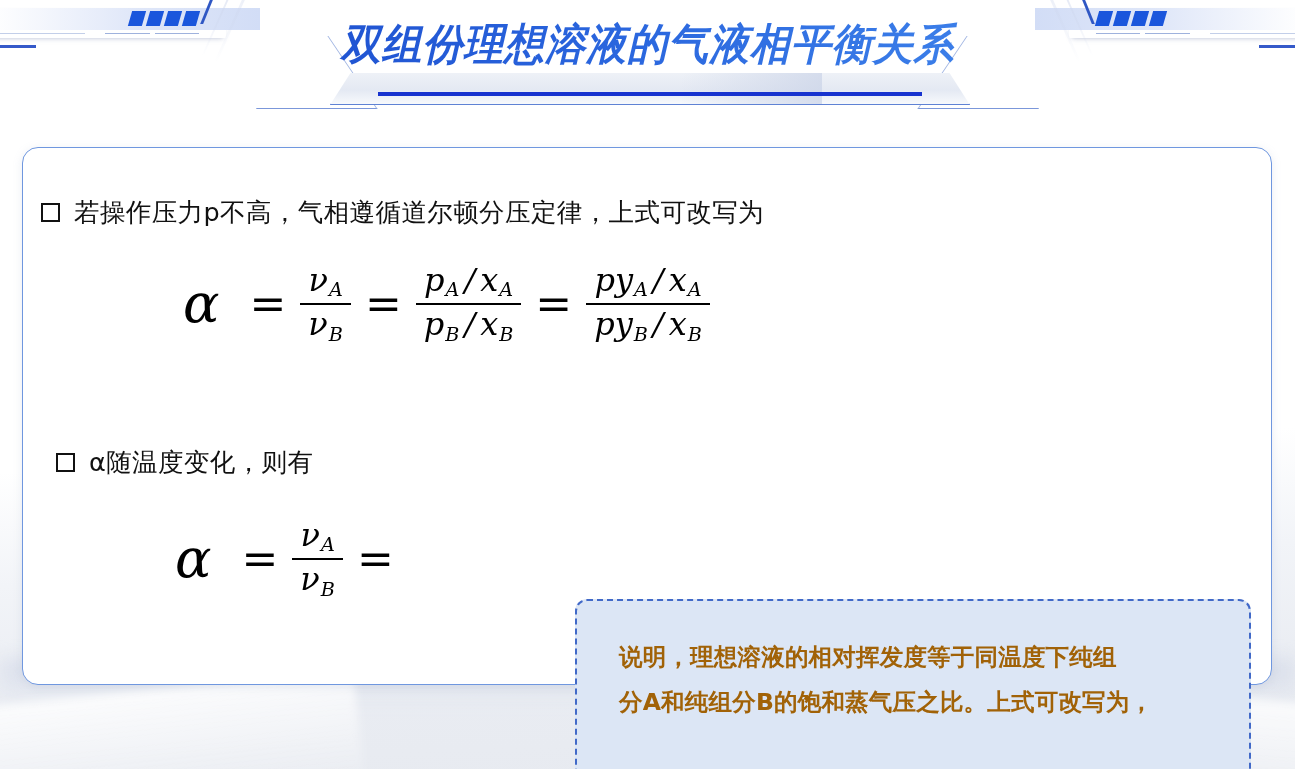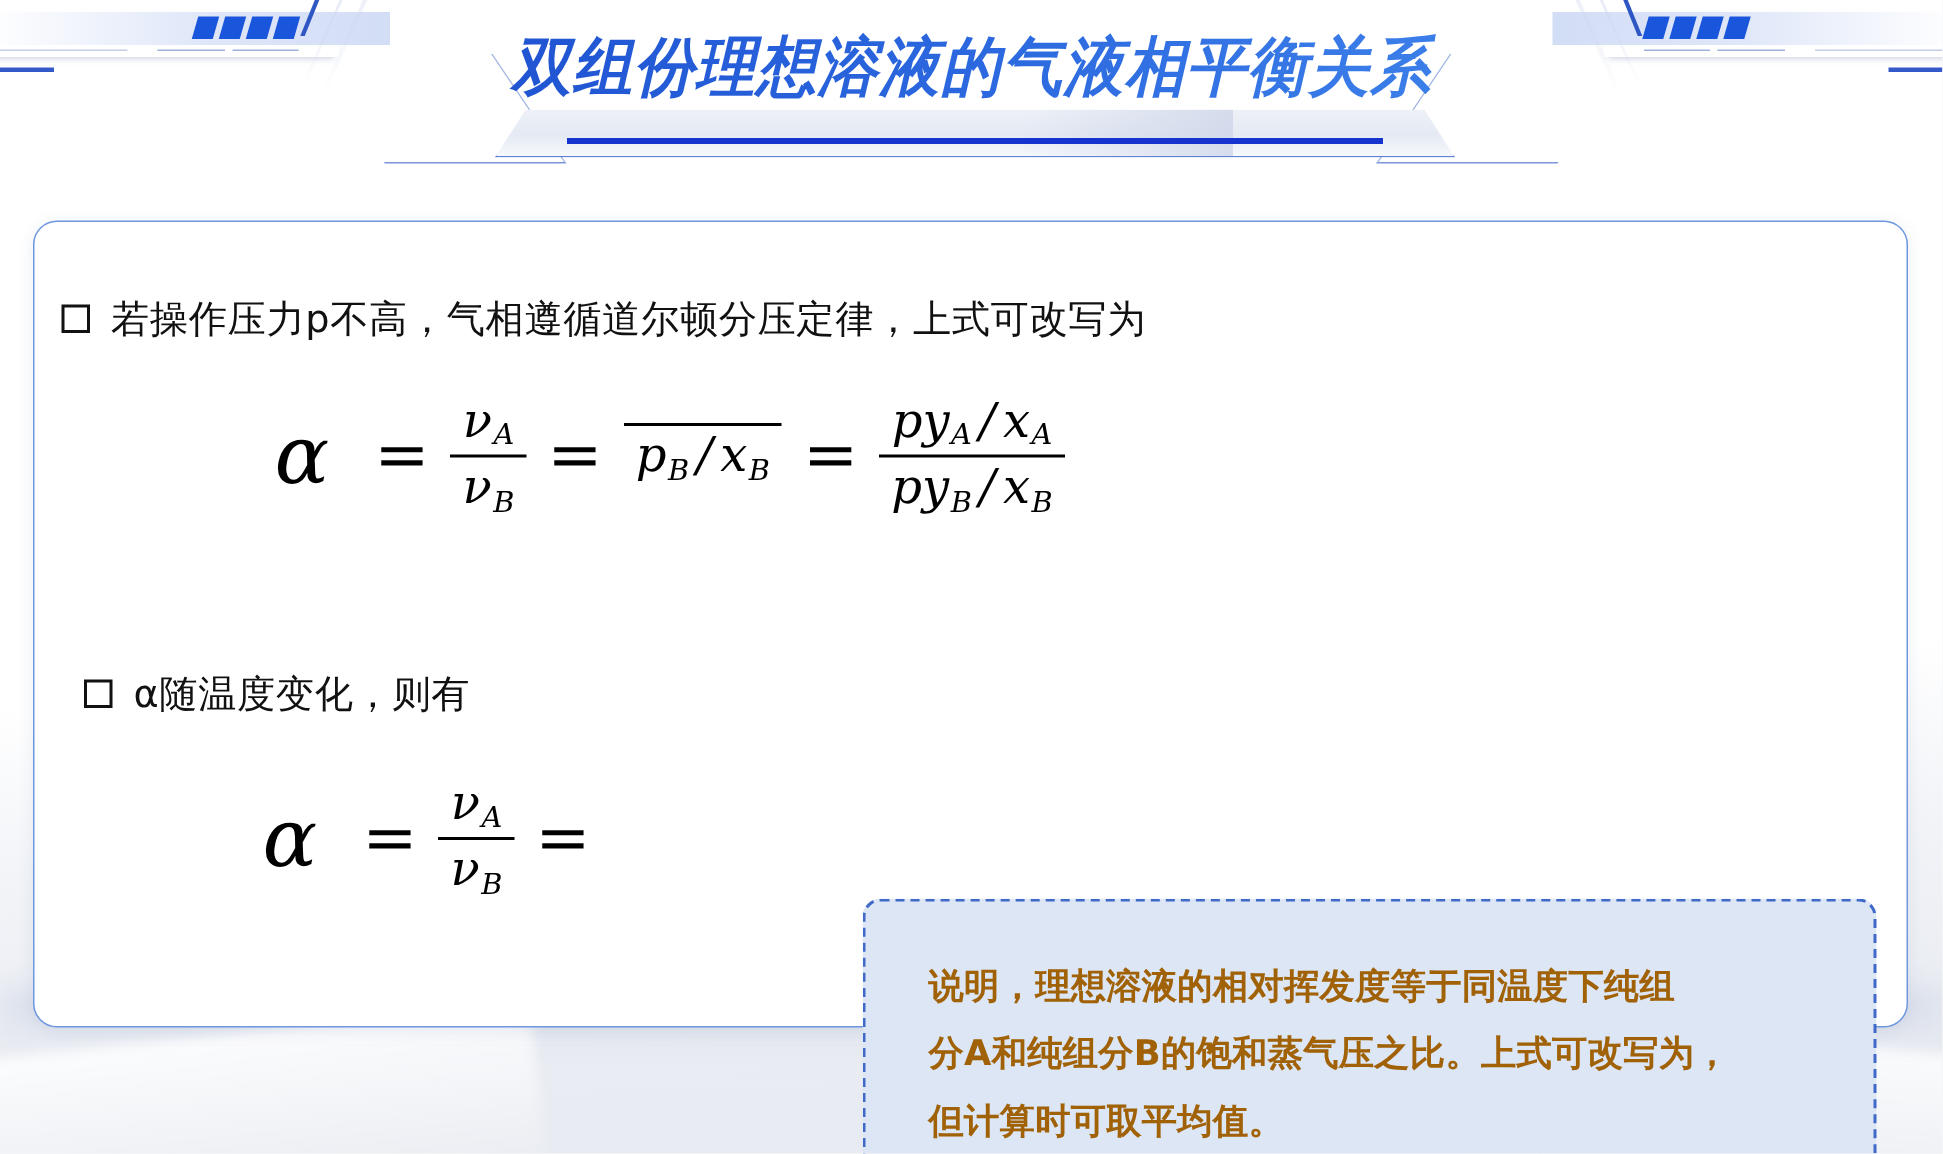--- a/index.html
+++ b/index.html
@@ -164,20 +164,21 @@
     <div class="math" style="left:160px;top:113px;">
       <span class="alpha it">α</span>
       <span class="eq">=</span>
       <span class="frac">
         <span class="num it">ν<sub>A</sub></span>
         <span class="bar"></span>
         <span class="den it">ν<sub>B</sub></span>
       </span>
       <span class="eq">=</span>
       <span class="frac">
+        <span class="num it">p<sub>A</sub><span class="slash">/</span>x<sub>A</sub></span>
         <span class="bar"></span>
         <span class="den it">p<sub>B</sub><span class="slash">/</span>x<sub>B</sub></span>
       </span>
       <span class="eq">=</span>
       <span class="frac">
         <span class="num it">py<sub>A</sub><span class="slash">/</span>x<sub>A</sub></span>
         <span class="bar"></span>
         <span class="den it">py<sub>B</sub><span class="slash">/</span>x<sub>B</sub></span>
       </span>
     </div>
@@ -194,16 +195,15 @@
         <span class="num it">ν<sub>A</sub></span>
         <span class="bar"></span>
         <span class="den it">ν<sub>B</sub></span>
       </span>
       <span class="eq">=</span>
     </div>
 
     <div class="note">
       <p>说明，理想溶液的相对挥发度等于同温度下纯组</p>
       <p>分A和纯组分B的饱和蒸气压之比。上式可改写为，</p>
-      <p>但计算时可取平均值。</p>
     </div>
   </div>
 </div>
 
 </body></html>

